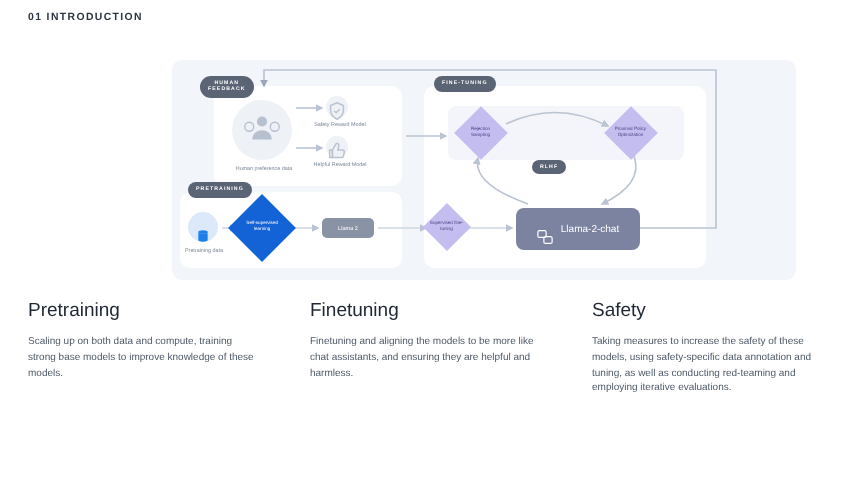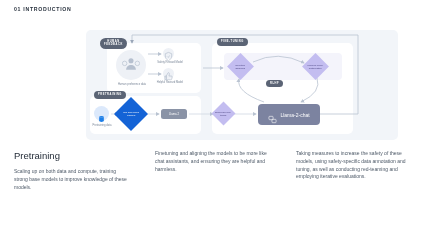--- a/index.html
+++ b/index.html
@@ -341,18 +341,20 @@
     <span class="chat-text">Llama-2-chat</span>
   </div>
 </div>
 
 <div class="columns">
   <div class="col">
     <h3>Pretraining</h3>
     <p>Scaling up on both data and compute, training strong base models to improve knowledge of these models.</p>
   </div>
   <div class="col">
+    <h3>Finetuning</h3>
     <p>Finetuning and aligning the models to be more like chat assistants, and ensuring they are helpful and harmless.</p>
   </div>
   <div class="col">
+    <h3>Safety</h3>
     <p>Taking measures to increase the safety of these models, using safety-specific data annotation and tuning, as well as conducting red-teaming and employing iterative evaluations.</p>
   </div>
 </div>
 
 </body></html>

